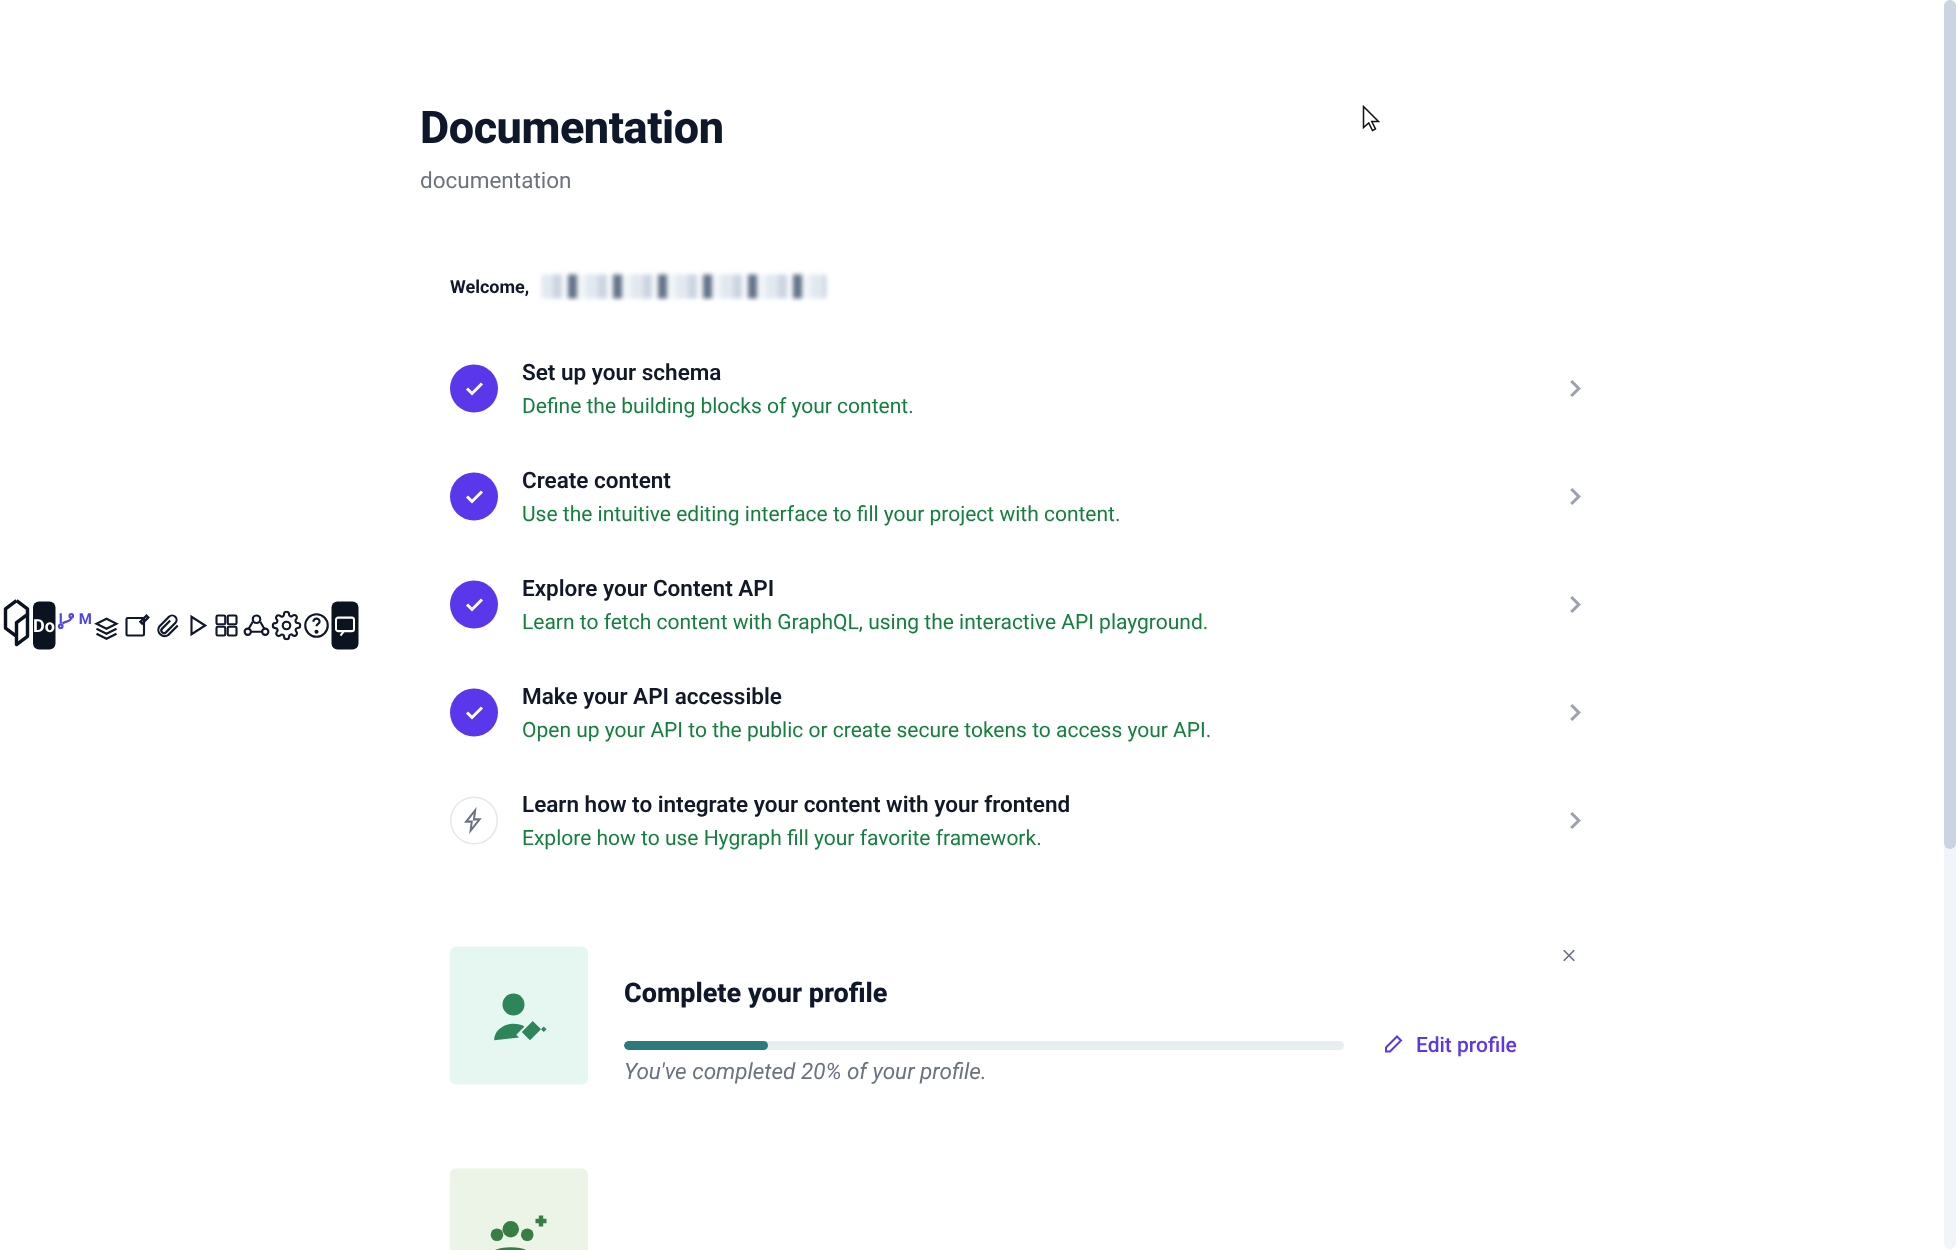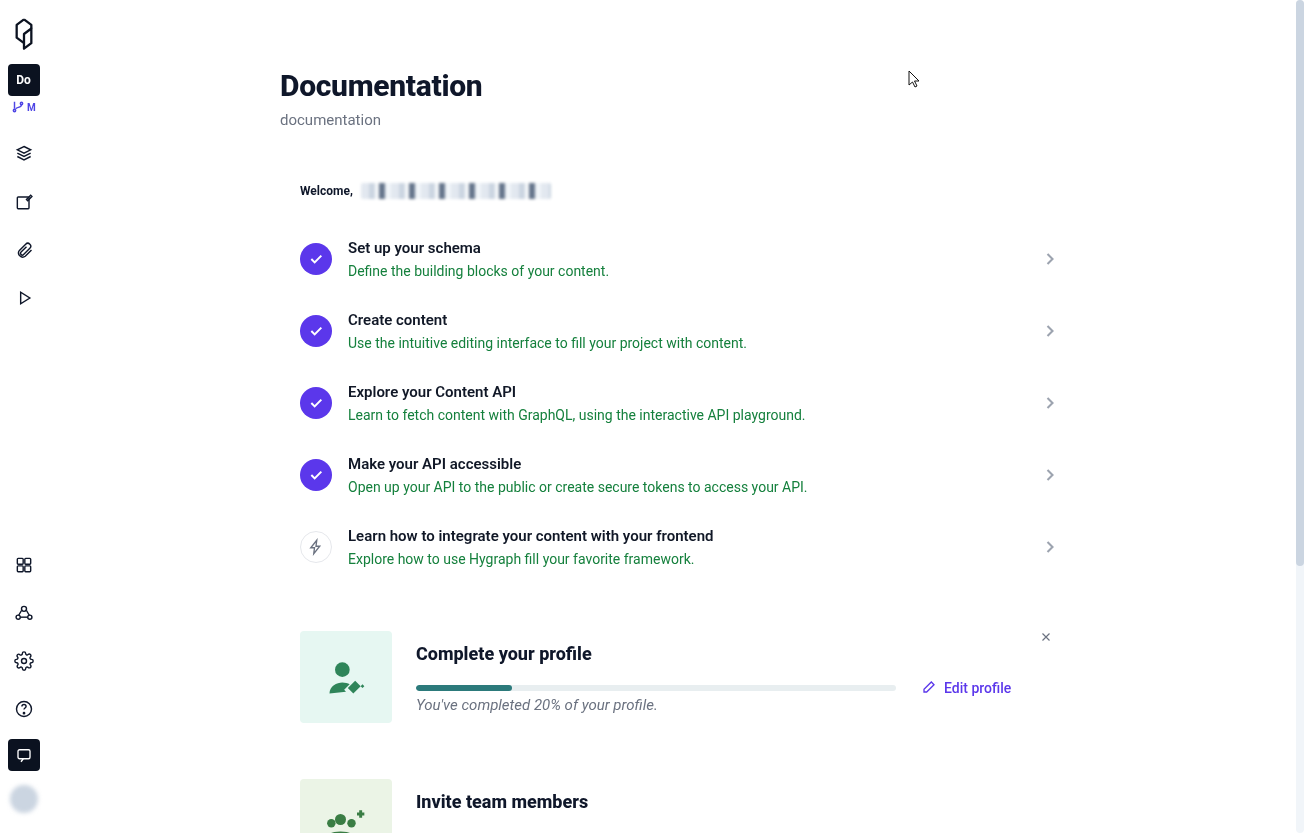--- a/index.html
+++ b/index.html
@@ -9,21 +9,21 @@
     color: #111827;
     width: 1304px;
     height: 833px;
     overflow: hidden;
     display: flex;
   }
   .sidebar {
     width: 48px;
     height: 100%;
     display: flex;
-    flex-direction: column;
+    flex-direction: row;
     align-items: center;
     padding: 8px 0;
     border-right: 1px solid rgba(0,0,0,0);
   }
   .sidebar-spacer { flex: 1; }
   .nav-icon-btn {
     width: 36px;
     height: 36px;
     display: flex;
     align-items: center;
@@ -171,20 +171,21 @@
     color: #9ca3af;
     margin-right: 8px;
   }
 
   .card {
     margin-top: 48px;
     margin-left: 20px;
     position: relative;
     display: flex;
     gap: 24px;
+    align-items: flex-end;
   }
   .card-icon {
     width: 92px;
     height: 92px;
     border-radius: 4px;
     display: flex;
     align-items: center;
     justify-content: center;
     flex-shrink: 0;
   }

